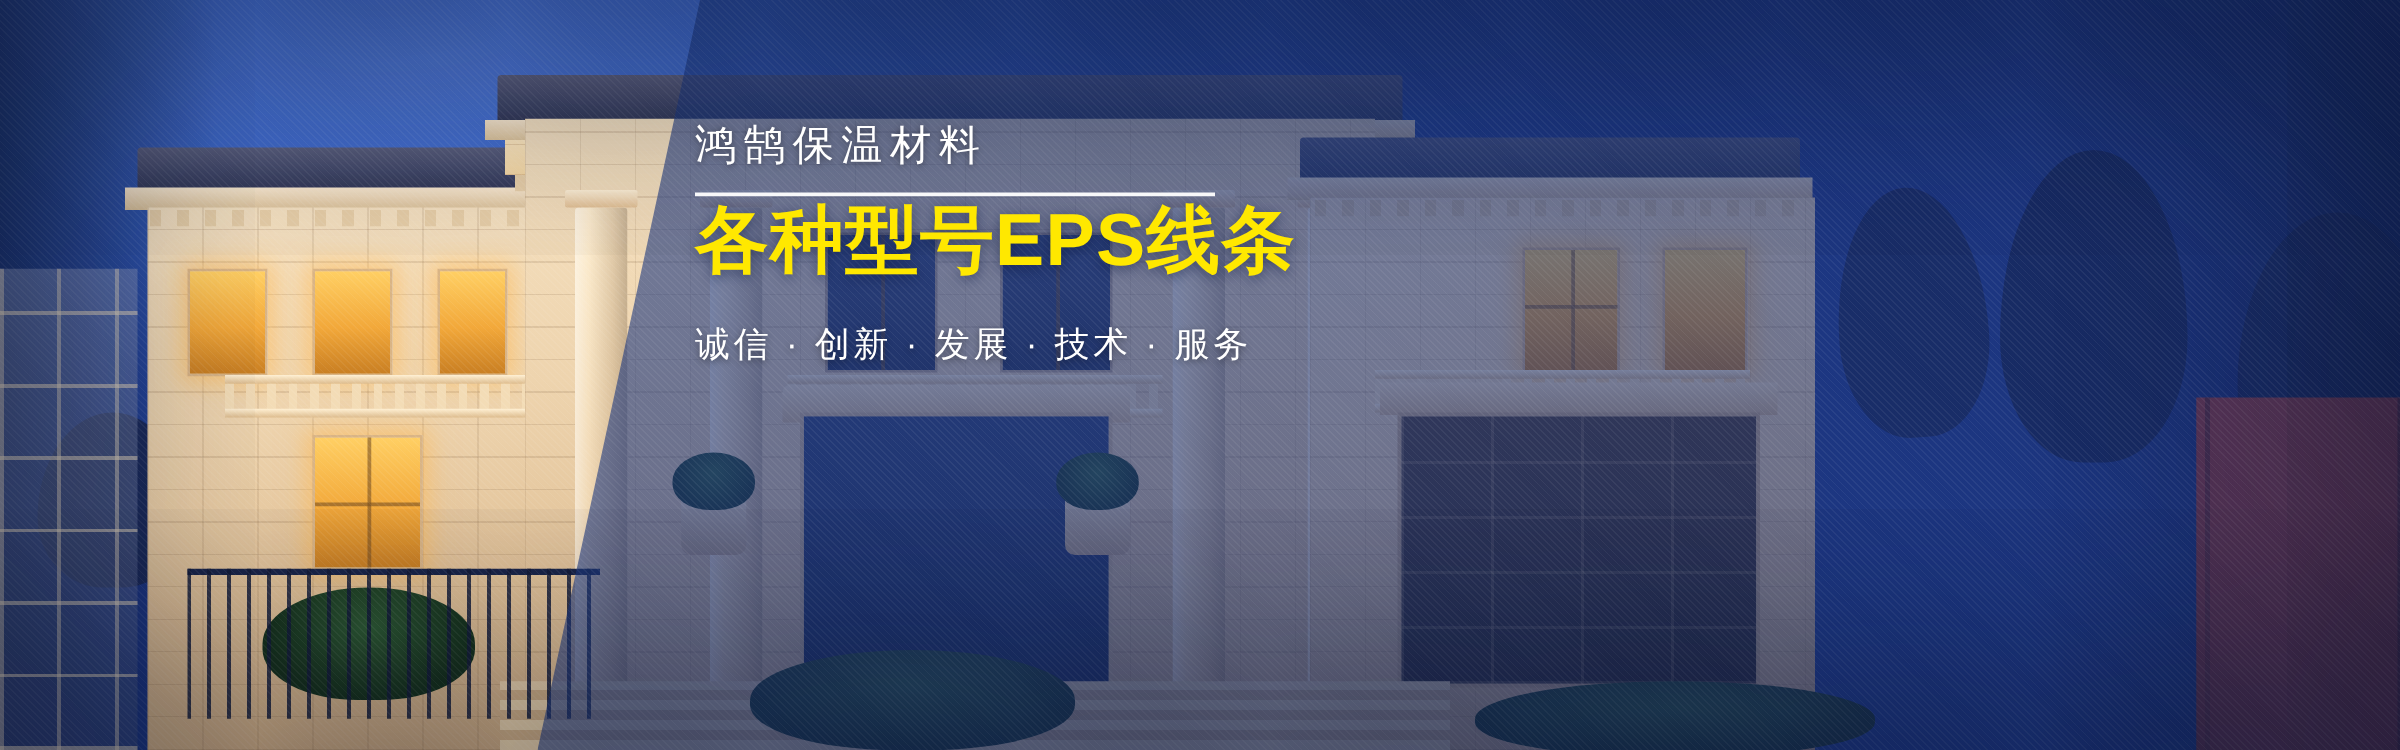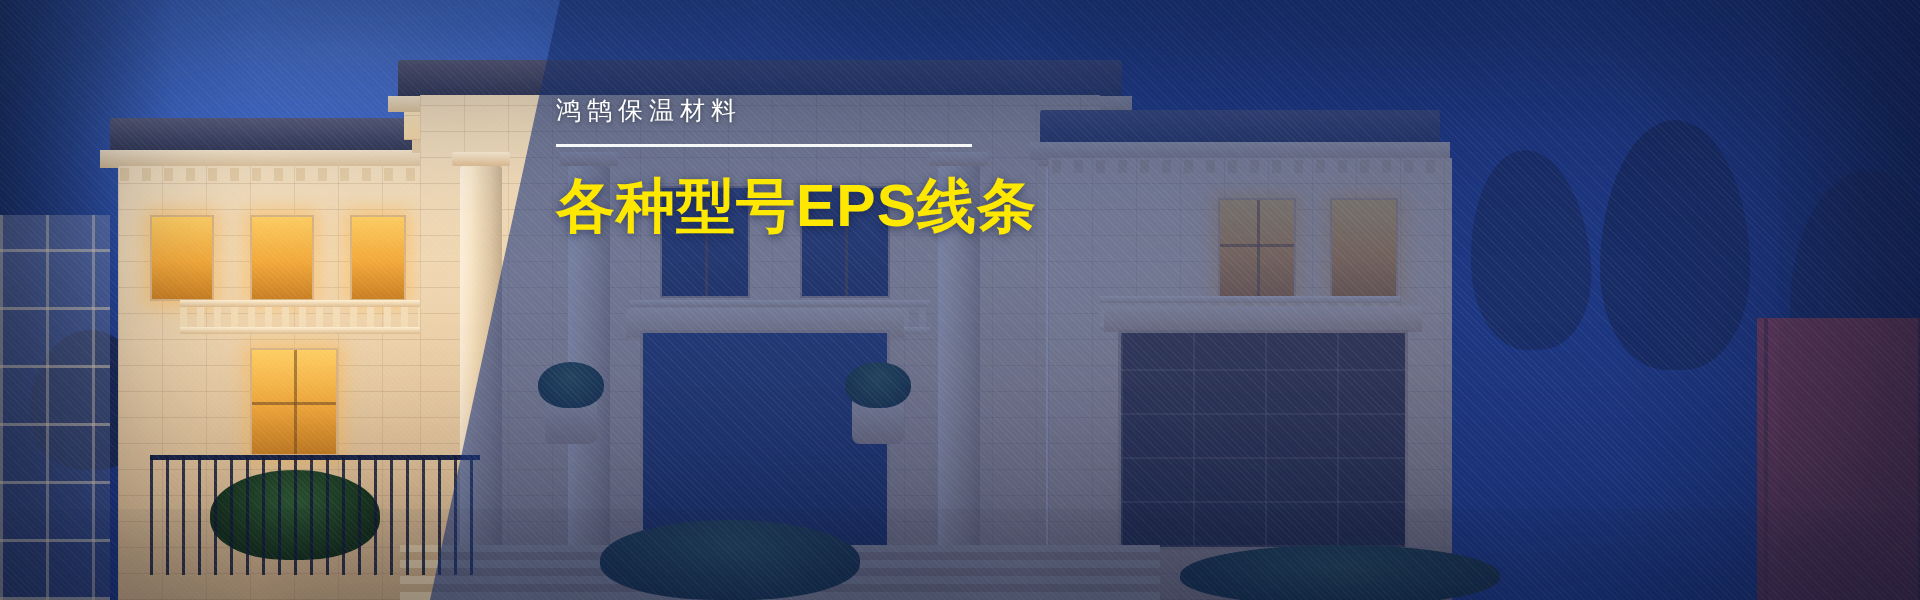--- a/index.html
+++ b/index.html
@@ -190,37 +190,35 @@
   }
 
   
   .textblock{
     position:absolute;
     left:556px; top:96px;
     width:520px;
   }
   .brand{
     color:#ffffff;
-    font-size:25px;
+    font-size:33px;
     letter-spacing:6px;
     font-weight:400;
     line-height:1.2;
     text-shadow:0 1px 5px rgba(0,0,0,.45);
     white-space:nowrap;
-    font-family:Liberation Serif, serif;
   }
   .rule{
     margin-top:18px;
     width:416px;
     height:3px;
     background:#ffffff;
     opacity:.95;
   }
   .headline{
-    margin-top:24px;
     color:#FFE800;
     font-size:59px;
     font-weight:bold;
     line-height:1.19;
     letter-spacing:1px;
     white-space:nowrap;
     text-shadow:0 2px 10px rgba(10,20,60,.55);
   }
   .headline .ln{display:block;}
   .tagline{
@@ -330,15 +328,16 @@
 
   <div class="hatch"></div>
   <div class="vignette"></div>
 
   <div class="textblock">
     <div class="brand">鸿鹄保温材料</div>
     <div class="rule"></div>
     <div class="headline">
       <span class="ln">各种型号EPS线条</span>
     </div>
+    <div class="tagline">诚信 · 创新 · 发展 · 技术 · 服务</div>
   </div>
 
 </div>
 
 </body></html>

